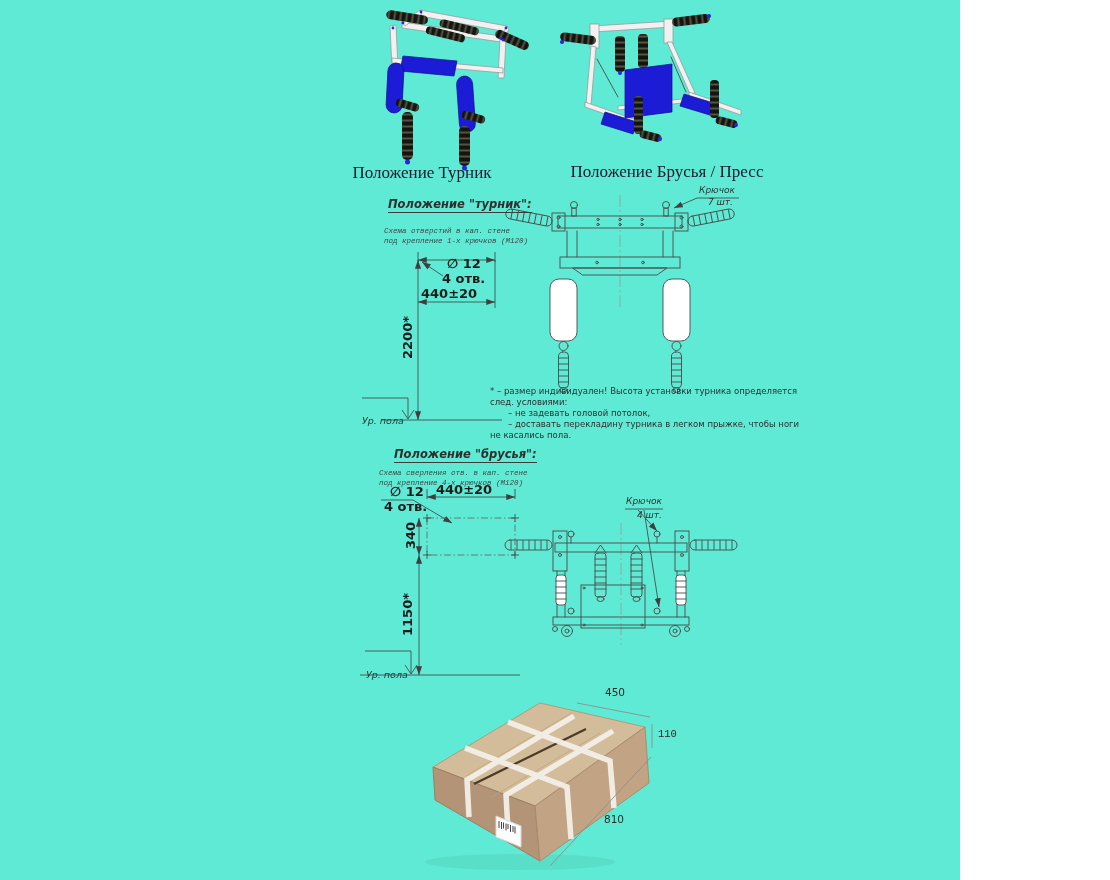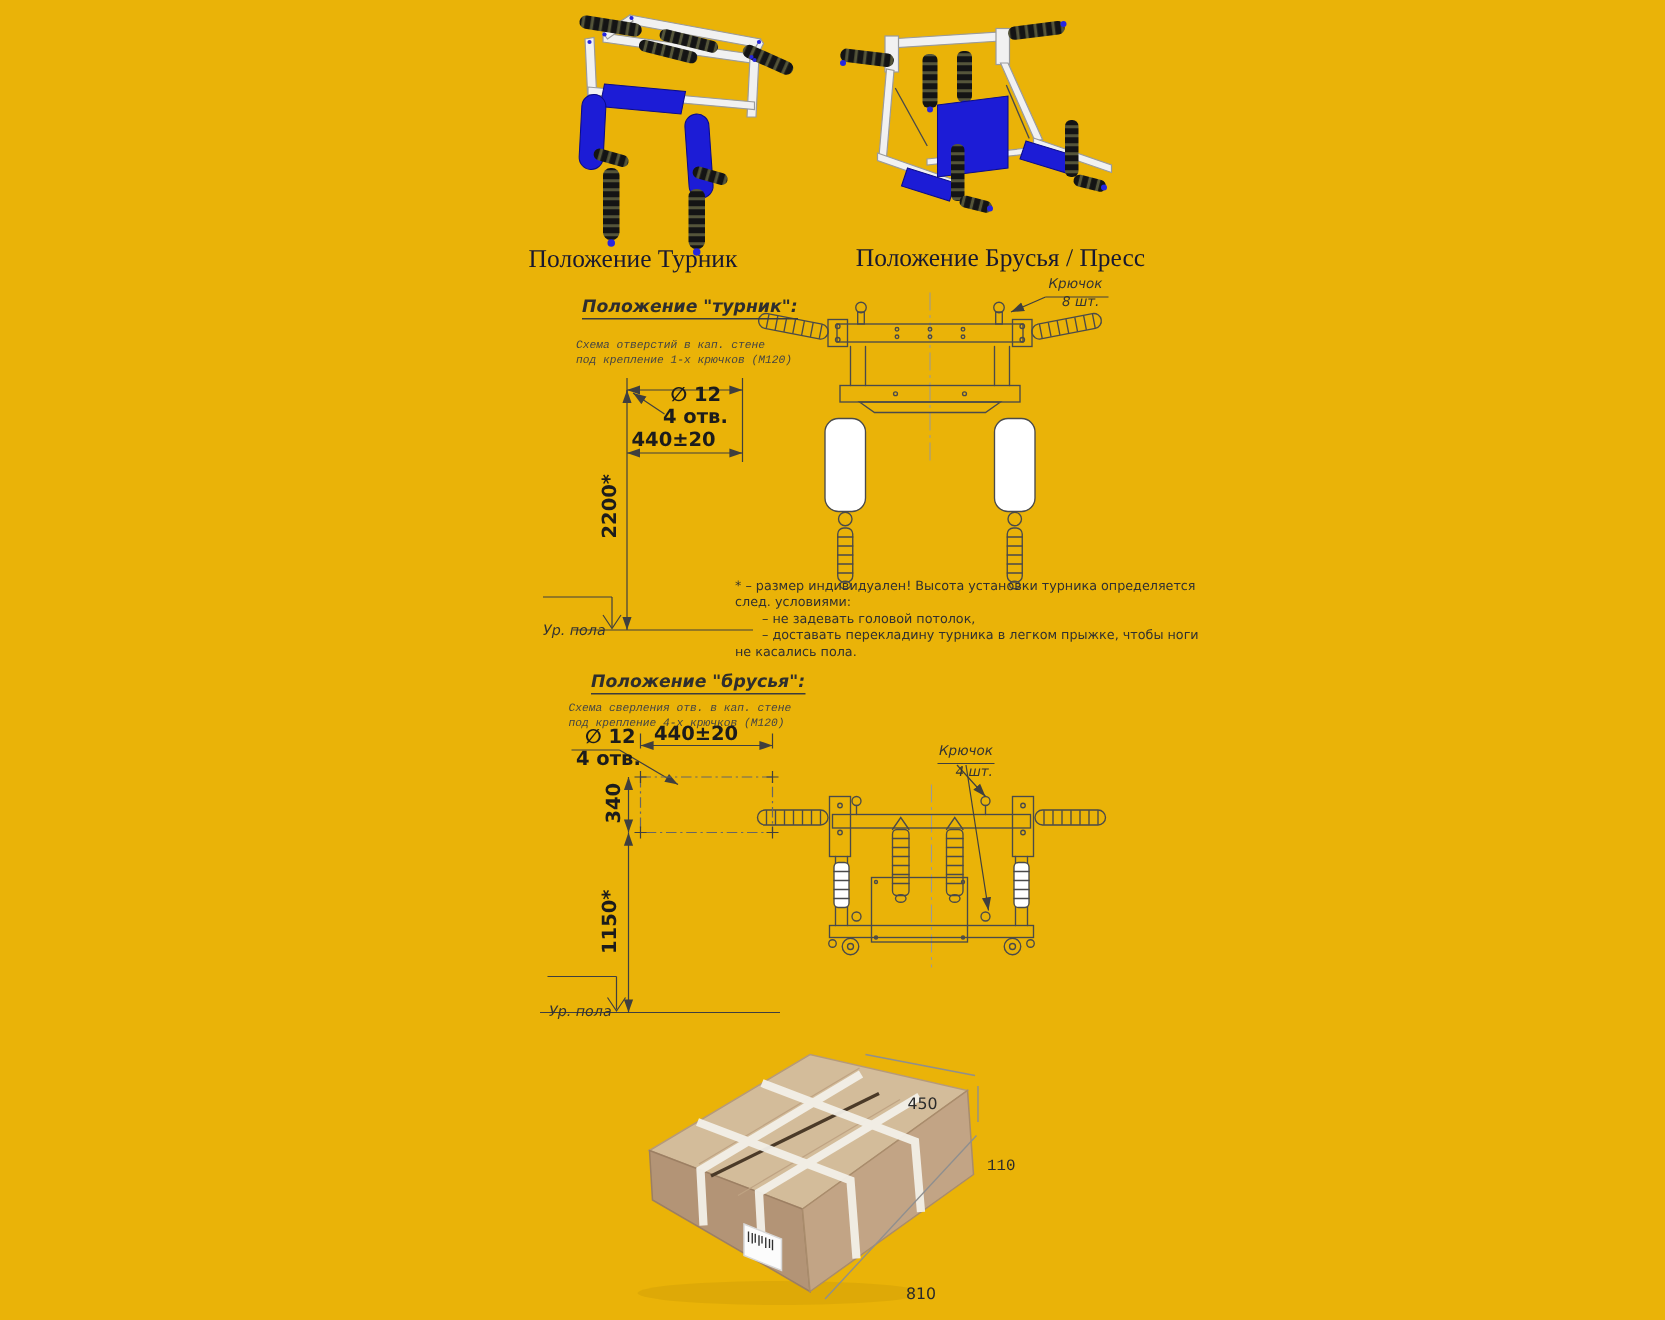--- a/index.html
+++ b/index.html
@@ -1,16 +1,16 @@
 <!DOCTYPE html>
 <html><head>
 <meta charset="utf-8">
 <style>
   html,body{margin:0;padding:0;background:#fff;}
-  .page{position:relative;width:1110px;height:880px;background:#eab308;overflow:hidden;
+  .page{position:relative;width:960px;height:880px;background:#5eead4;overflow:hidden;
         font-family:"DejaVu Sans",sans-serif;}
   svg.art{position:absolute;left:0;top:0;}
 
   
   .t{stroke:#4a4a4a;stroke-width:.9;fill:none;stroke-linecap:round;}
   .tf{stroke:#4a4a4a;stroke-width:.9;fill:#ffffff;}
   .cl{stroke:#999;stroke-width:.7;stroke-dasharray:12 3 2 3;fill:none;}
   .dd{stroke:#666;stroke-width:.8;stroke-dasharray:7 2.5 1.5 2.5;fill:none;}
   .dl{stroke:#3f3f3f;stroke-width:.8;fill:none;}
   .bd{stroke:#8f8f8f;stroke-width:.9;fill:none;}
@@ -25,21 +25,21 @@
   .h1{font-size:11.5px;font-weight:600;color:#2e2e2e;border-bottom:1px solid #3c3c3c;padding-bottom:1px;white-space:nowrap;}
   .small{font-size:7.5px;line-height:9.5px;white-space:nowrap;color:#444;font-family:Liberation Mono, monospace;}
   .dim{position:absolute;font-size:13px;font-weight:700;color:#1c1c1c;white-space:nowrap;}
   .dimc{text-align:left;}
   .rot{width:56px;text-align:center;transform:rotate(-90deg);}
   .floor{position:absolute;font-size:9.5px;font-style:italic;color:#333;white-space:nowrap;margin-top:28px;}
   .hook{position:absolute;font-size:9px;font-style:italic;color:#333;white-space:nowrap;}
   .note{position:absolute;font-size:8.5px;line-height:11px;color:#303030;}
   .note div{white-space:nowrap;}
   .note .ind{padding-left:18px;}
-  .boxdim{position:absolute;font-size:10.5px;color:#2a2a2a;white-space:nowrap;margin-top:44px;}
+  .boxdim{position:absolute;font-size:10.5px;color:#2a2a2a;white-space:nowrap;}
 </style>
 </head>
 <body>
 
 <div class="page">
 
   <svg class="art" width="1110" height="880" viewBox="0 0 1110 880">
     <defs>
       <marker id="arr" viewBox="0 0 10 8" markerWidth="9" markerHeight="7" refX="10" refY="4" orient="auto-start-reverse" markerUnits="userSpaceOnUse">
         <path d="M0,0.5 L10,4 L0,7.5 Z" fill="#3f3f3f"></path>
@@ -316,21 +316,21 @@
   <div class="draft small" style="left:384px;top:227px;">
     <div>Схема отверстий в кап. стене</div>
     <div>под крепление 1-х крючков (М120)</div>
   </div>
   <div class="dim" style="left:447px;top:256px;">∅ 12</div>
   <div class="dim" style="left:442px;top:271px;">4 отв.</div>
   <div class="dim dimc" style="left:421px;top:286px;width:70px;">440±20</div>
   <div class="dim rot" style="left:379px;top:330px;">2200*</div>
   <div class="floor" style="left:362px;top:387px;">Ур. пола</div>
   <div class="hook" style="left:699px;top:185px;">Крючок</div>
-  <div class="hook" style="left:708px;top:197px;">8 шт.</div>
+  <div class="hook" style="left:708px;top:197px;">7 шт.</div>
   <div class="note" style="left:490px;top:386px;">
     <div>* – размер индивидуален! Высота установки турника определяется</div>
     <div>след. условиями:</div>
     <div class="ind">– не задевать головой потолок,</div>
     <div class="ind">– доставать перекладину турника в легком прыжке, чтобы ноги</div>
     <div>не касались пола.</div>
   </div>
 
   <div class="draft h1" style="left:394px;top:447px;">Положение "брусья":</div>
   <div class="draft small" style="left:379px;top:469px;">

